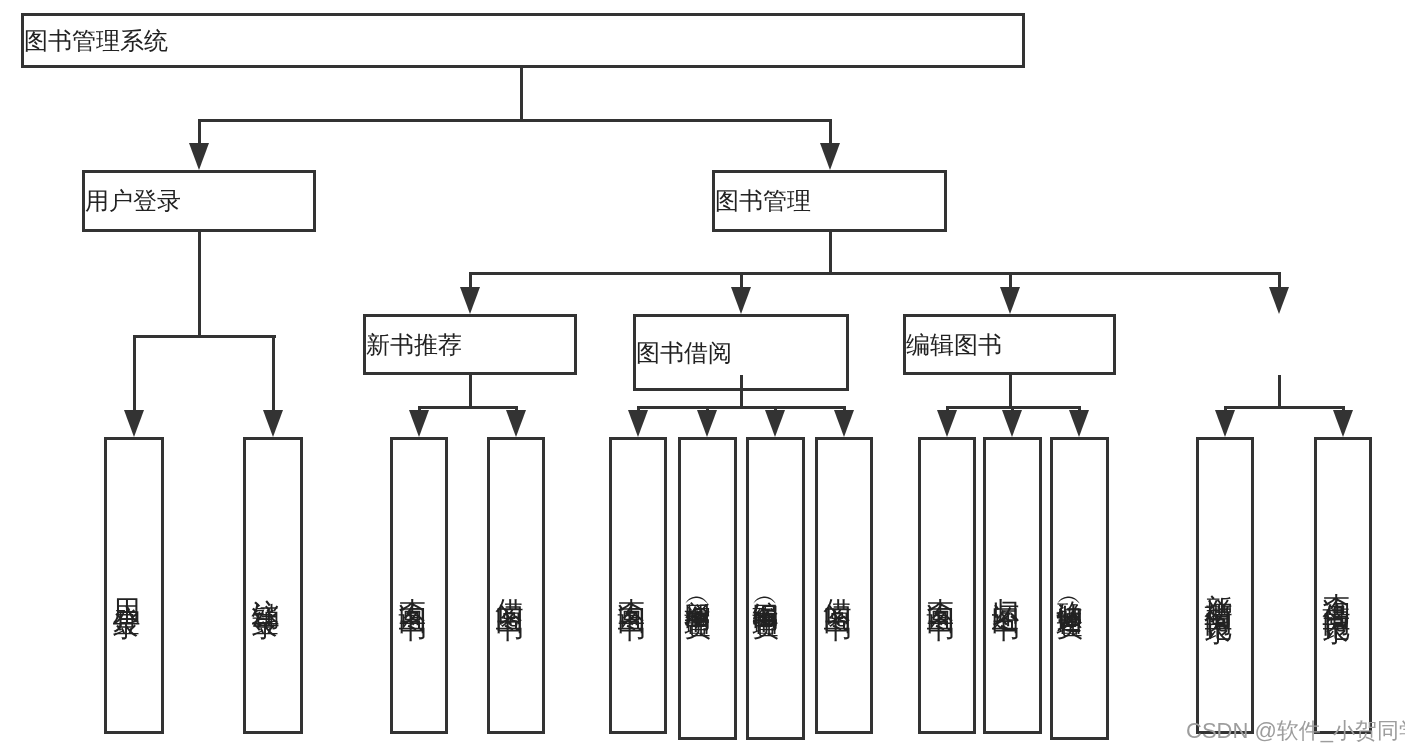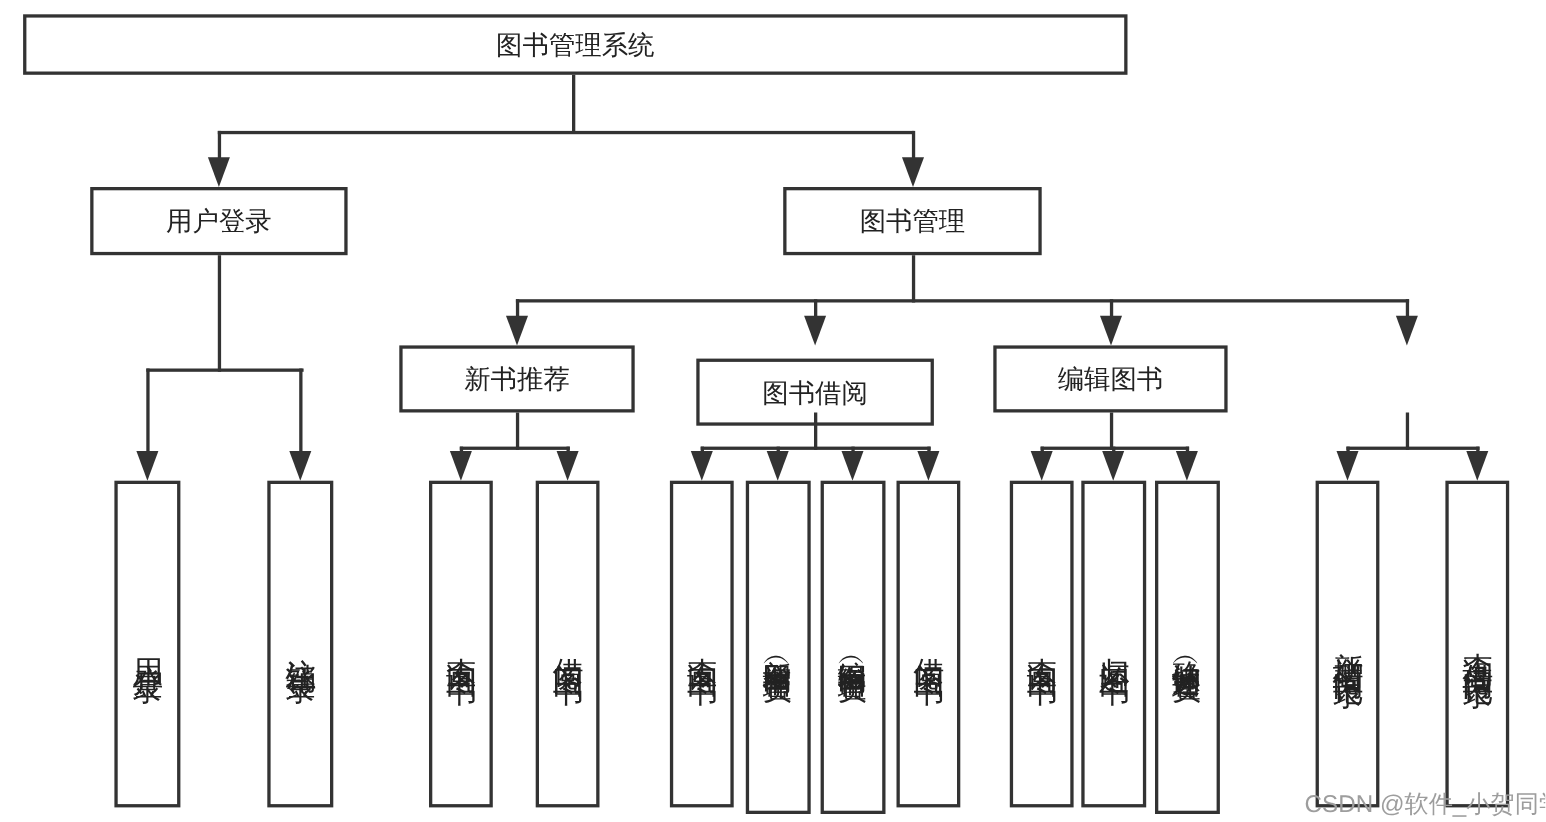--- a/index.html
+++ b/index.html
@@ -18,21 +18,20 @@
     background: var(--bg);
     overflow: hidden;
   }
   
   .node {
     position: absolute;
     border: 3px solid var(--line);
     background: #ffffff;
     display: flex;
     align-items: center;
-    justify-content: center;
     color: var(--text);
   }
   .hnode span {
     font-size: 24px;
     color: var(--text);
     white-space: nowrap;
   }
   .leaf span {
     writing-mode: vertical-rl;
     text-orientation: mixed;
@@ -101,21 +100,21 @@
   <div class="vl" style="left:1009px; top:272px; height:20px;"></div>
   <div class="vl" style="left:1278px; top:272px; height:20px;"></div>
   <div class="arrow" style="left:460px; top:287px;"></div>
   <div class="arrow" style="left:731px; top:287px;"></div>
   <div class="arrow" style="left:1000px; top:287px;"></div>
   <div class="arrow" style="left:1269px; top:287px;"></div>
 
   <div class="node hnode" style="left:363px; top:314px; width:214px; height:61px;font-family:Liberation Mono, monospace;">
     <span>新书推荐</span>
   </div>
-  <div class="node hnode" style="left:633px; top:314px; width:216px; height:61px;margin-top:12px;">
+  <div class="node hnode" style="left:633px; top:314px; width:216px; height:77px;">
     <span>图书借阅</span>
   </div>
   <div class="node hnode" style="left:903px; top:314px; width:213px; height:61px;">
     <span>编辑图书</span>
   </div>
 
   <div class="vl" style="left:469px; top:375px; height:34px;"></div>
   <div class="hl" style="left:418px; top:406px; width:100px;"></div>
   <div class="vl" style="left:418px; top:406px; height:8px;"></div>
   <div class="vl" style="left:515px; top:406px; height:8px;"></div>

